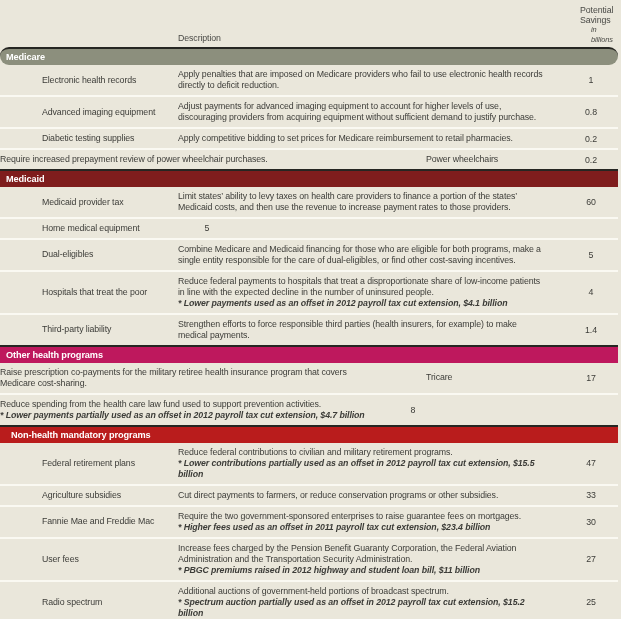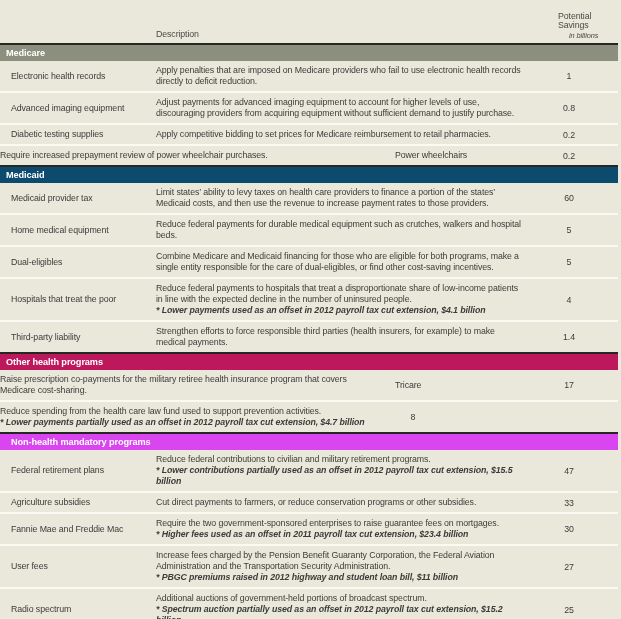--- a/index.html
+++ b/index.html
@@ -59,23 +59,24 @@
     align-items:center;
     padding:4px 0;
   }
   .rows .row + .row{
     border-top:2px solid #faf9f2;
   }
   .cell{box-sizing:border-box;}
   .label-cell{
     width:156px;
     flex:0 0 156px;
-    padding-left:11px;
+    padding-left:20px;
     font-size:8.8px;
     line-height:10.5px;
+    margin-left:22px;
   }
   .desc-cell{
     width:384px;
     flex:0 0 384px;
     padding-right:14px;
     font-size:8.8px;
     line-height:11px;
   }
   .value-cell{
     width:58px;
@@ -99,21 +100,21 @@
       <div class="cell desc-cell header-desc">Description</div>
       <div class="cell header-savings">
         <div>Potential</div>
         <div>Savings</div>
         <div class="italic-small">in billions</div>
       </div>
     </div>
 
     <div id="sections">
         <div class="section">
-          <div class="section-bar" style="background: rgb(140, 143, 125); color: rgb(255, 255, 255); border-top-color: rgb(38, 38, 34);">Medicare</div>
+          <div class="section-bar" style="background: rgb(140, 143, 125); color: rgb(255, 255, 255); border-top-color: rgb(38, 38, 34); border-radius: 9px;">Medicare</div>
           <div class="rows">
             <div class="row">
               <div class="cell label-cell">Electronic health records</div>
               <div class="cell desc-cell"><span>Apply penalties that are imposed on Medicare providers who fail to use electronic health records directly to deficit reduction.</span></div>
               <div class="cell value-cell">1</div>
             </div>
             <div class="row">
               <div class="cell label-cell">Advanced imaging equipment</div>
               <div class="cell desc-cell"><span>Adjust payments for advanced imaging equipment to account for higher levels of use, discouraging providers from acquiring equipment without sufficient demand to justify purchase.</span></div>
               <div class="cell value-cell">0.8</div>
@@ -124,30 +125,29 @@
               <div class="cell value-cell">0.2</div>
             </div>
             <div class="row">
               <div class="cell desc-cell"><span>Require increased prepayment review of power wheelchair purchases.</span></div>
               <div class="cell label-cell">Power wheelchairs</div>
               <div class="cell value-cell">0.2</div>
             </div>
           </div>
         </div>
         <div class="section">
-          <div class="section-bar" style="background: #0c4a6e; color: rgb(255, 255, 255); border-top-color: rgb(38, 38, 34);">Medicaid</div>
+          <div class="section-bar" style="background: #7f1d1d; color: rgb(255, 255, 255); border-top-color: rgb(38, 38, 34);">Medicaid</div>
           <div class="rows">
             <div class="row">
               <div class="cell label-cell">Medicaid provider tax</div>
               <div class="cell desc-cell"><span>Limit states’ ability to levy taxes on health care providers to finance a portion of the states’ Medicaid costs, and then use the revenue to increase payment rates to those providers.</span></div>
               <div class="cell value-cell">60</div>
             </div>
             <div class="row">
               <div class="cell label-cell">Home medical equipment</div>
-              <div class="cell desc-cell"><span>Reduce federal payments for durable medical equipment such as crutches, walkers and hospital beds.</span></div>
               <div class="cell value-cell">5</div>
             </div>
             <div class="row">
               <div class="cell label-cell">Dual-eligibles</div>
               <div class="cell desc-cell"><span>Combine Medicare and Medicaid financing for those who are eligible for both programs, make a single entity responsible for the care of dual-eligibles, or find other cost-saving incentives.</span></div>
               <div class="cell value-cell">5</div>
             </div>
             <div class="row">
               <div class="cell label-cell">Hospitals that treat the poor</div>
               <div class="cell desc-cell"><span>Reduce federal payments to hospitals that treat a disproportionate share of low-income patients in line with the expected decline in the number of uninsured people.</span><div class="note">* Lower payments used as an offset in 2012 payroll tax cut extension, $4.1 billion</div></div>
@@ -168,21 +168,21 @@
               <div class="cell label-cell">Tricare</div>
               <div class="cell value-cell">17</div>
             </div>
             <div class="row">
               <div class="cell desc-cell"><span>Reduce spending from the health care law fund used to support prevention activities.</span><div class="note">* Lower payments partially used as an offset in 2012 payroll tax cut extension, $4.7 billion</div></div>
               <div class="cell value-cell">8</div>
             </div>
           </div>
         </div>
         <div class="section">
-          <div class="section-bar" style="background: #d946ef; color: rgb(255, 255, 255); border-top-color: rgb(38, 38, 34); padding-left: 11px;">Non-health mandatory programs</div>
+          <div class="section-bar" style="background: #b91c1c; color: rgb(255, 255, 255); border-top-color: rgb(38, 38, 34); padding-left: 11px;">Non-health mandatory programs</div>
           <div class="rows">
             <div class="row">
               <div class="cell label-cell">Federal retirement plans</div>
               <div class="cell desc-cell"><span>Reduce federal contributions to civilian and military retirement programs.</span><div class="note">* Lower contributions partially used as an offset in 2012 payroll tax cut extension, $15.5 billion</div></div>
               <div class="cell value-cell">47</div>
             </div>
             <div class="row">
               <div class="cell label-cell">Agriculture subsidies</div>
               <div class="cell desc-cell"><span>Cut direct payments to farmers, or reduce conservation programs or other subsidies.</span></div>
               <div class="cell value-cell">33</div>

